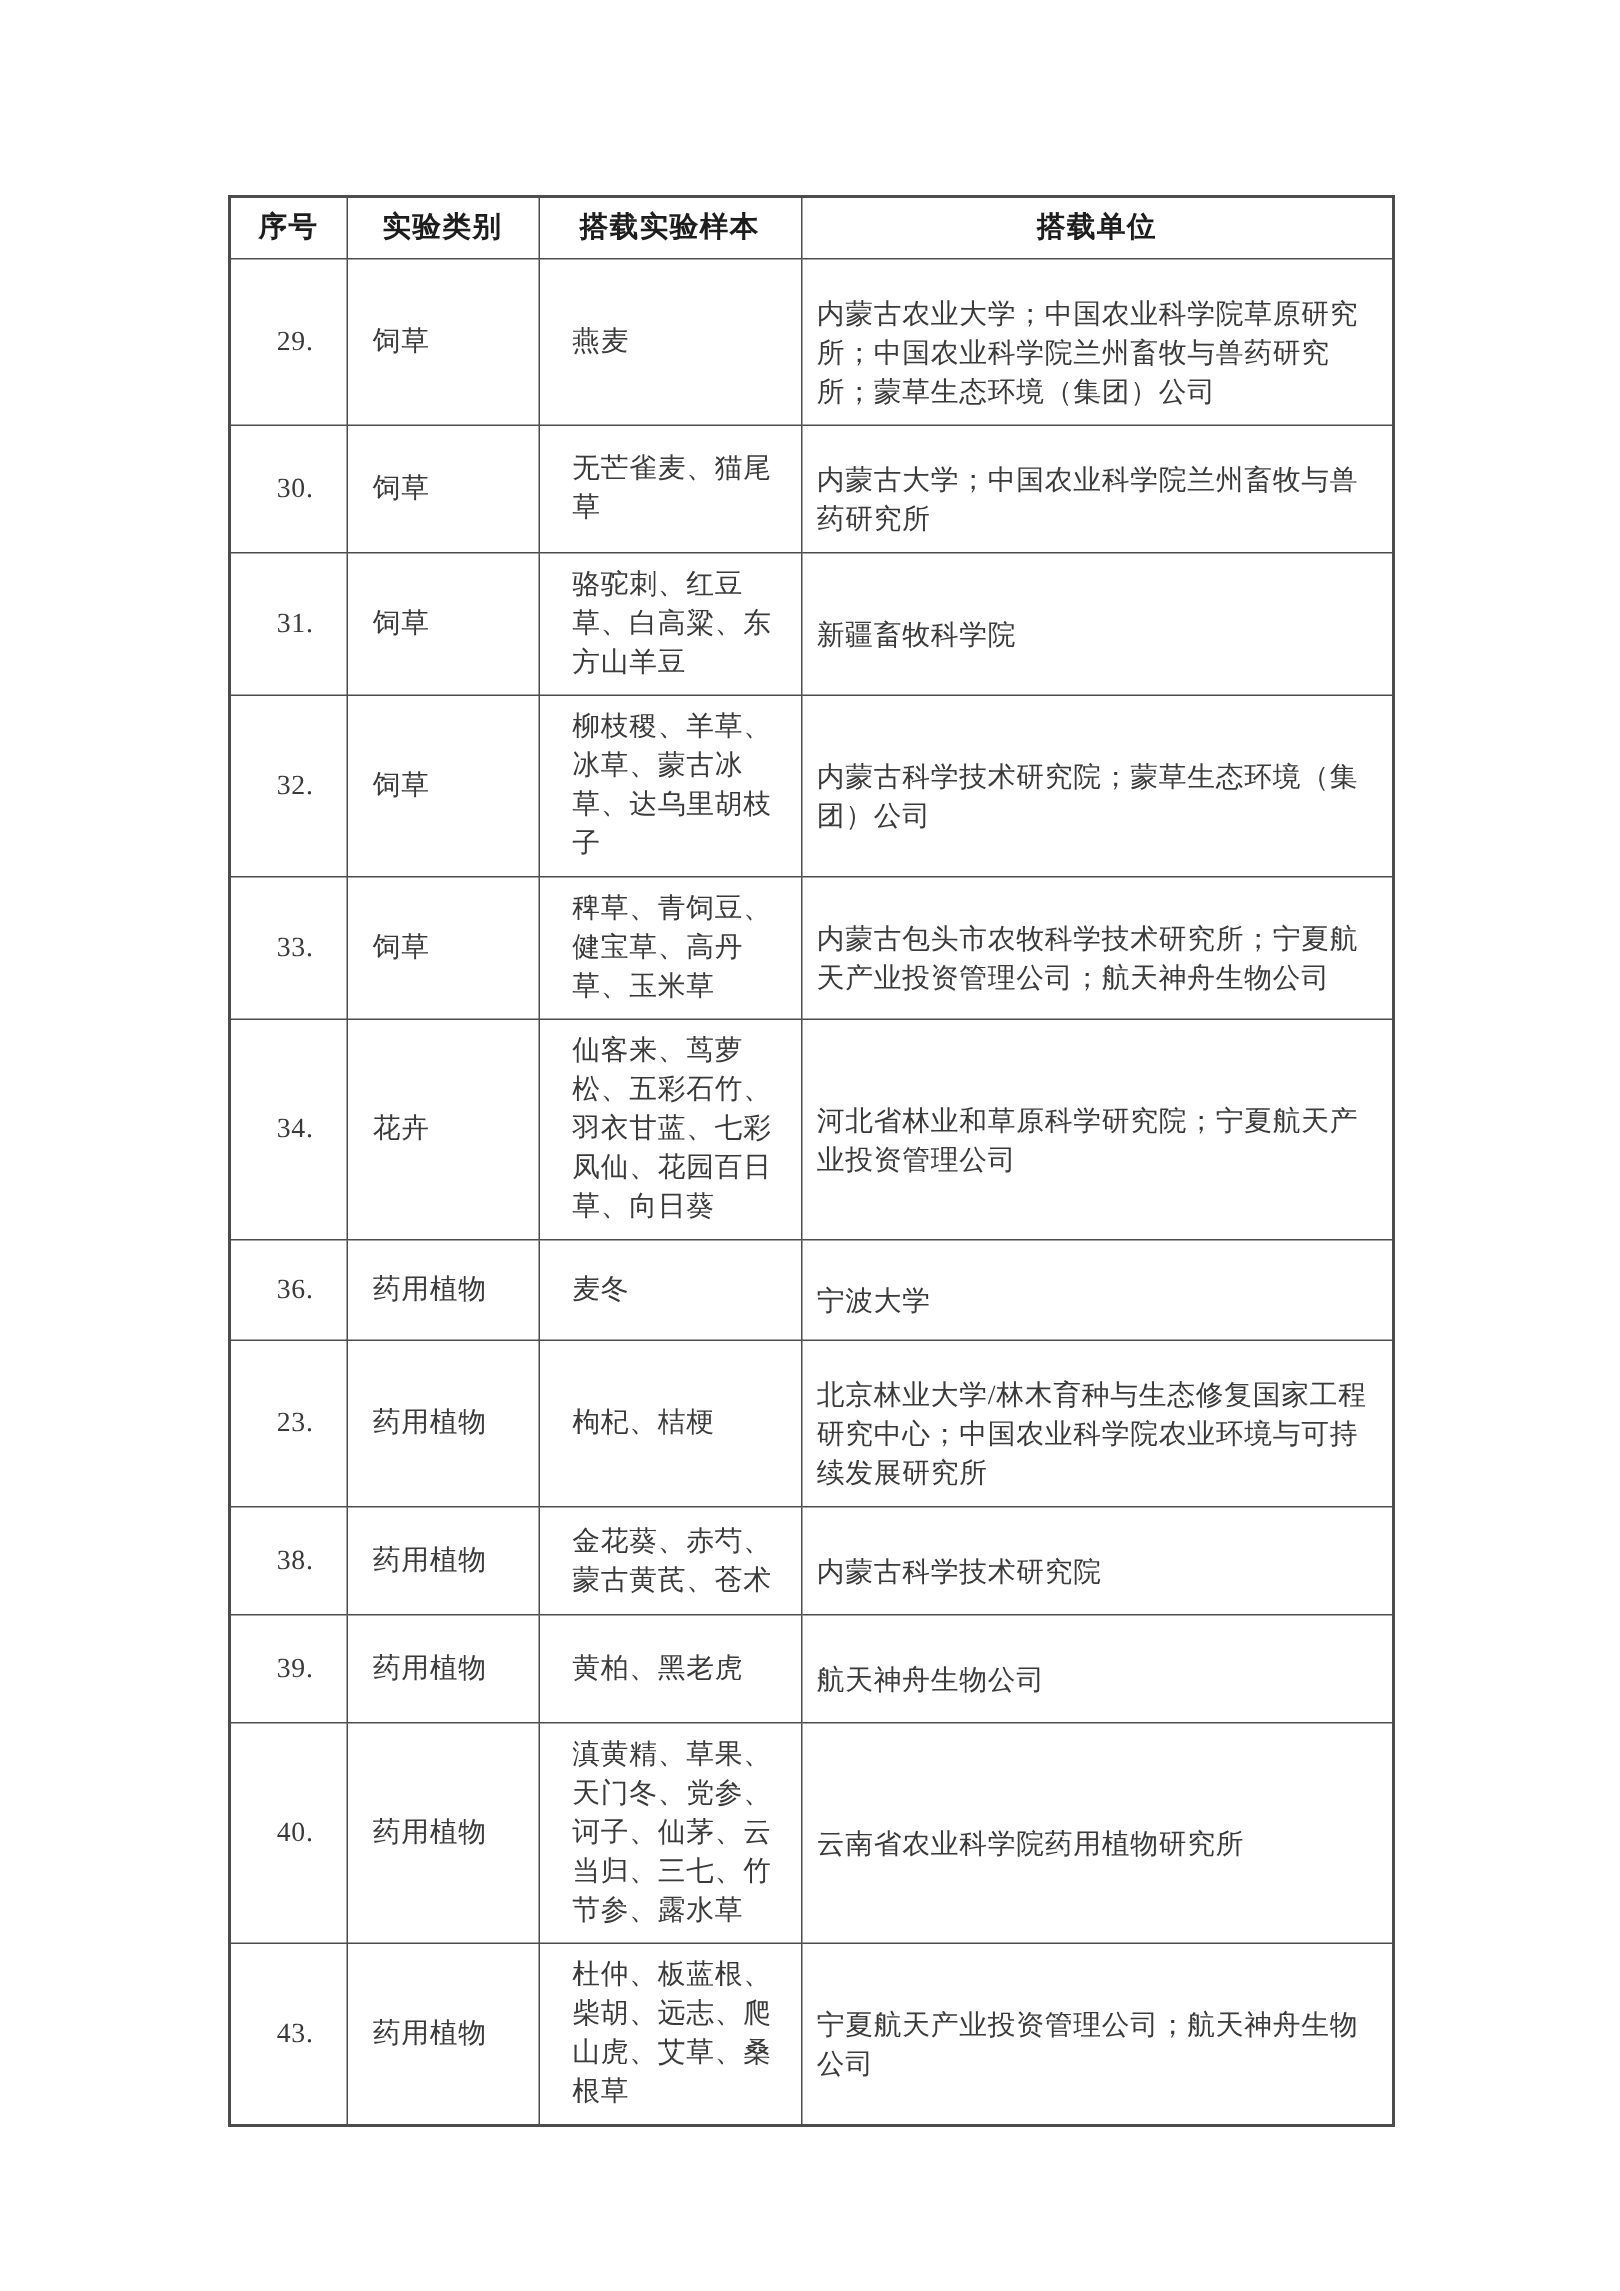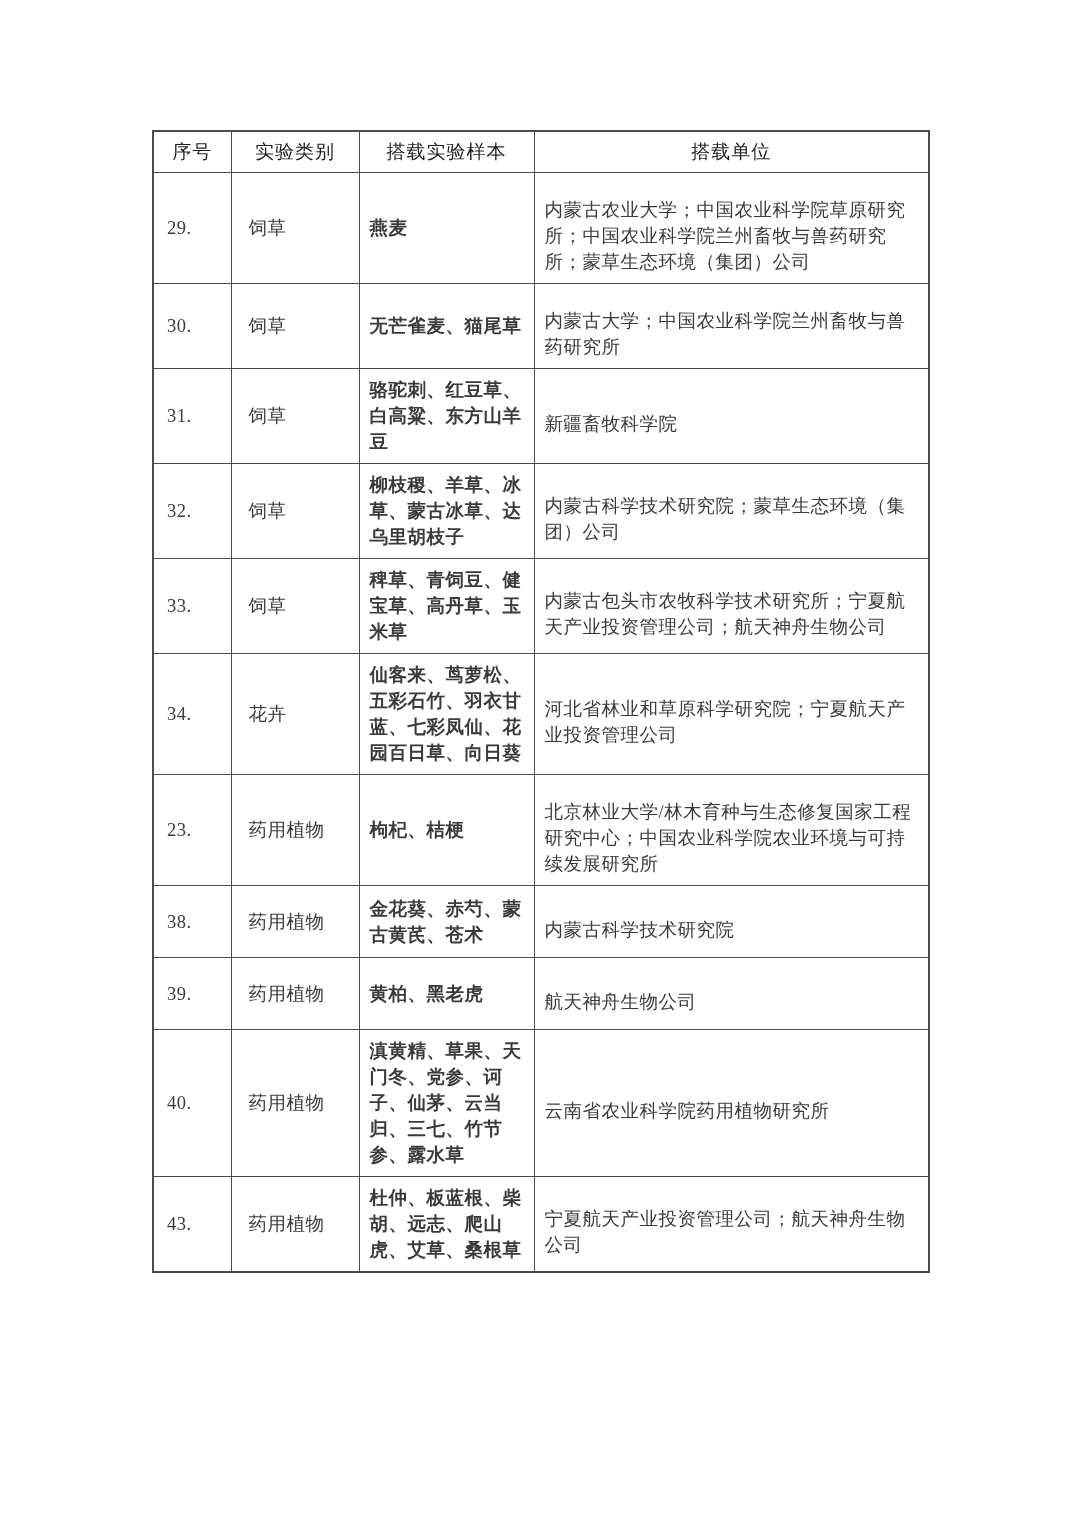--- a/index.html
+++ b/index.html
@@ -27,37 +27,36 @@
   .doc-table td {
     border: 1.5px solid #4c4c4c;
     vertical-align: middle;
     font-size: 18.5px;
     line-height: 26px;
     letter-spacing: 0.5px;
     word-break: break-all;
   }
   .doc-table thead th {
     font-family: "Liberation Sans", "DejaVu Sans", sans-serif;
-    font-weight: normal;
+    font-weight: bold;
     font-size: 19px;
     color: #1d1d1d;
     text-align: center;
     height: 38px;
     letter-spacing: 1px;
   }
   td.c-no {
     padding: 6px 4px 6px 13px;
-    text-align: left;
+    text-align: center;
   }
   td.c-cat {
     padding: 6px 4px 6px 17px;
   }
   td.c-samples {
-    padding: 8px 6px 8px 10px;
-    font-weight: bold;
+    padding: 8px 6px 8px 22px;
   }
   td.c-units {
     padding: 24px 10px 8px 10px;
   }
 </style>
 </head>
 <body>
 
 <table class="doc-table">
   <colgroup>
@@ -104,20 +103,26 @@
       <td class="c-cat">饲草</td>
       <td class="c-samples">稗草、青饲豆、健宝草、高丹草、玉米草</td>
       <td class="c-units">内蒙古包头市农牧科学技术研究所；宁夏航天产业投资管理公司；航天神舟生物公司</td>
     </tr>
     <tr style="height:103px">
       <td class="c-no">34.</td>
       <td class="c-cat">花卉</td>
       <td class="c-samples">仙客来、茑萝松、五彩石竹、羽衣甘蓝、七彩凤仙、花园百日草、向日葵</td>
       <td class="c-units">河北省林业和草原科学研究院；宁夏航天产业投资管理公司</td>
     </tr>
+    <tr style="height:67px">
+      <td class="c-no">36.</td>
+      <td class="c-cat">药用植物</td>
+      <td class="c-samples">麦冬</td>
+      <td class="c-units">宁波大学</td>
+    </tr>
     <tr style="height:79px">
       <td class="c-no">23.</td>
       <td class="c-cat">药用植物</td>
       <td class="c-samples">枸杞、桔梗</td>
       <td class="c-units">北京林业大学/林木育种与生态修复国家工程研究中心；中国农业科学院农业环境与可持续发展研究所</td>
     </tr>
     <tr style="height:72px">
       <td class="c-no">38.</td>
       <td class="c-cat">药用植物</td>
       <td class="c-samples">金花葵、赤芍、蒙古黄芪、苍术</td>

